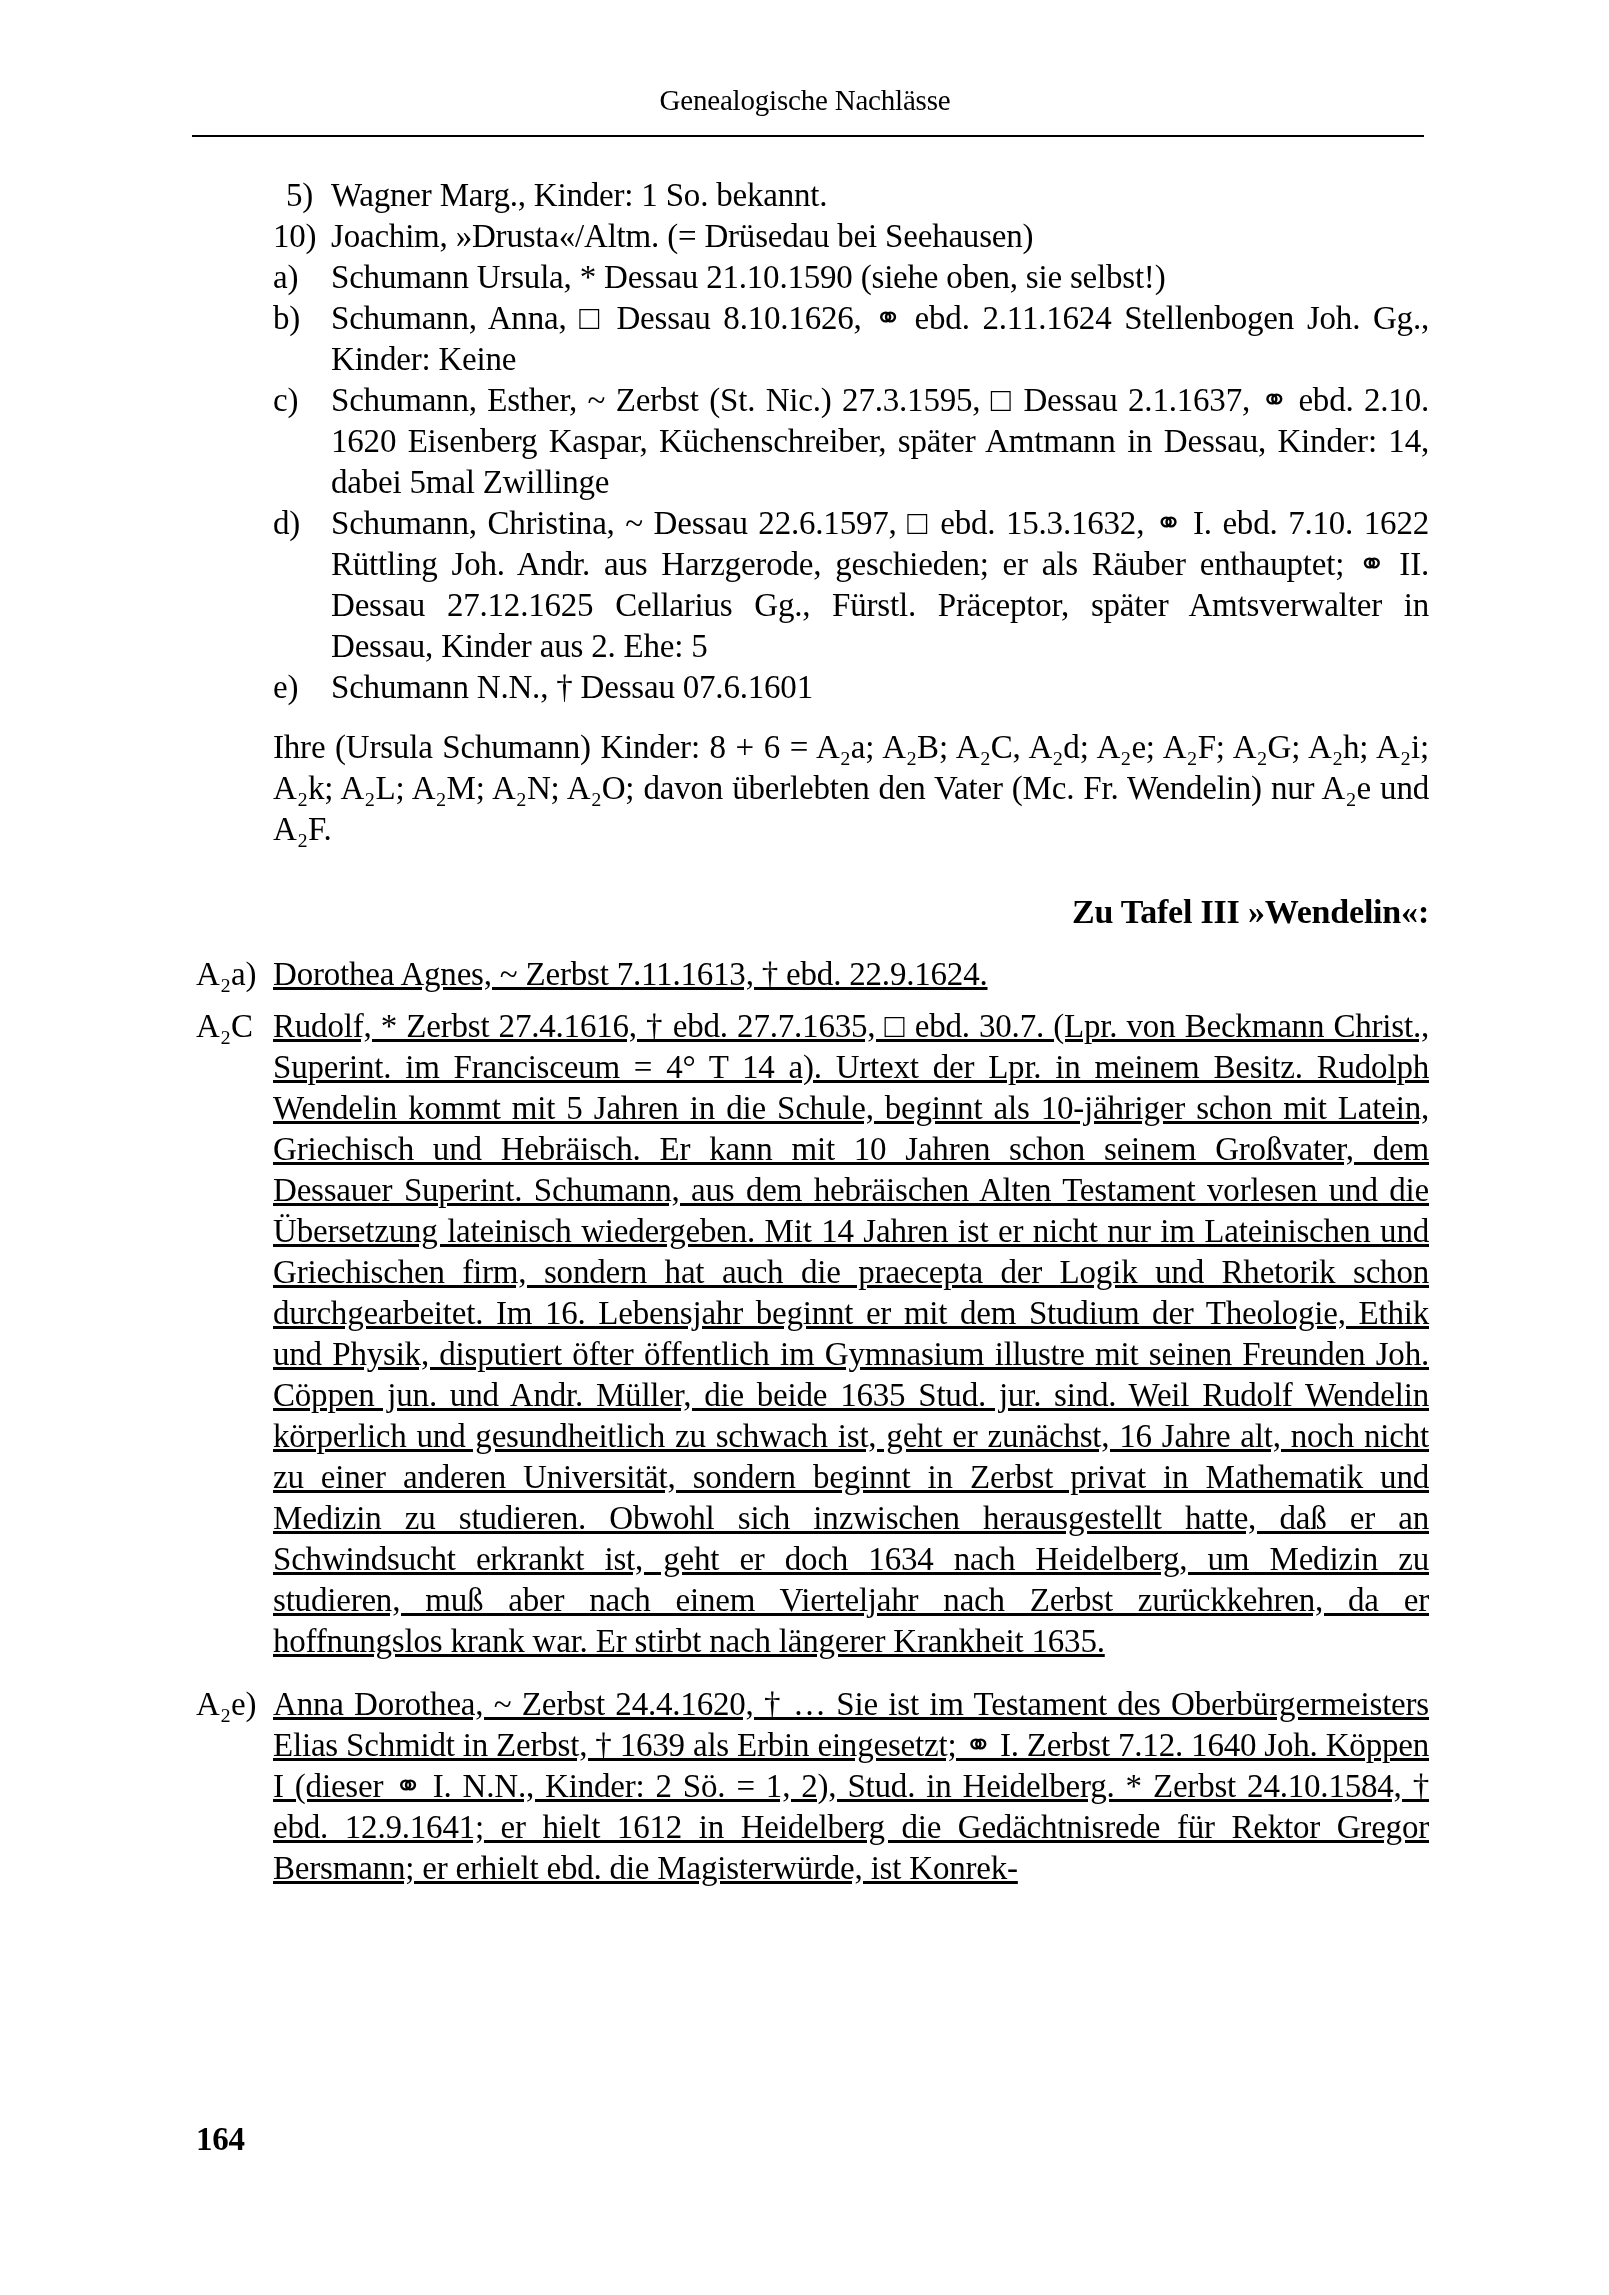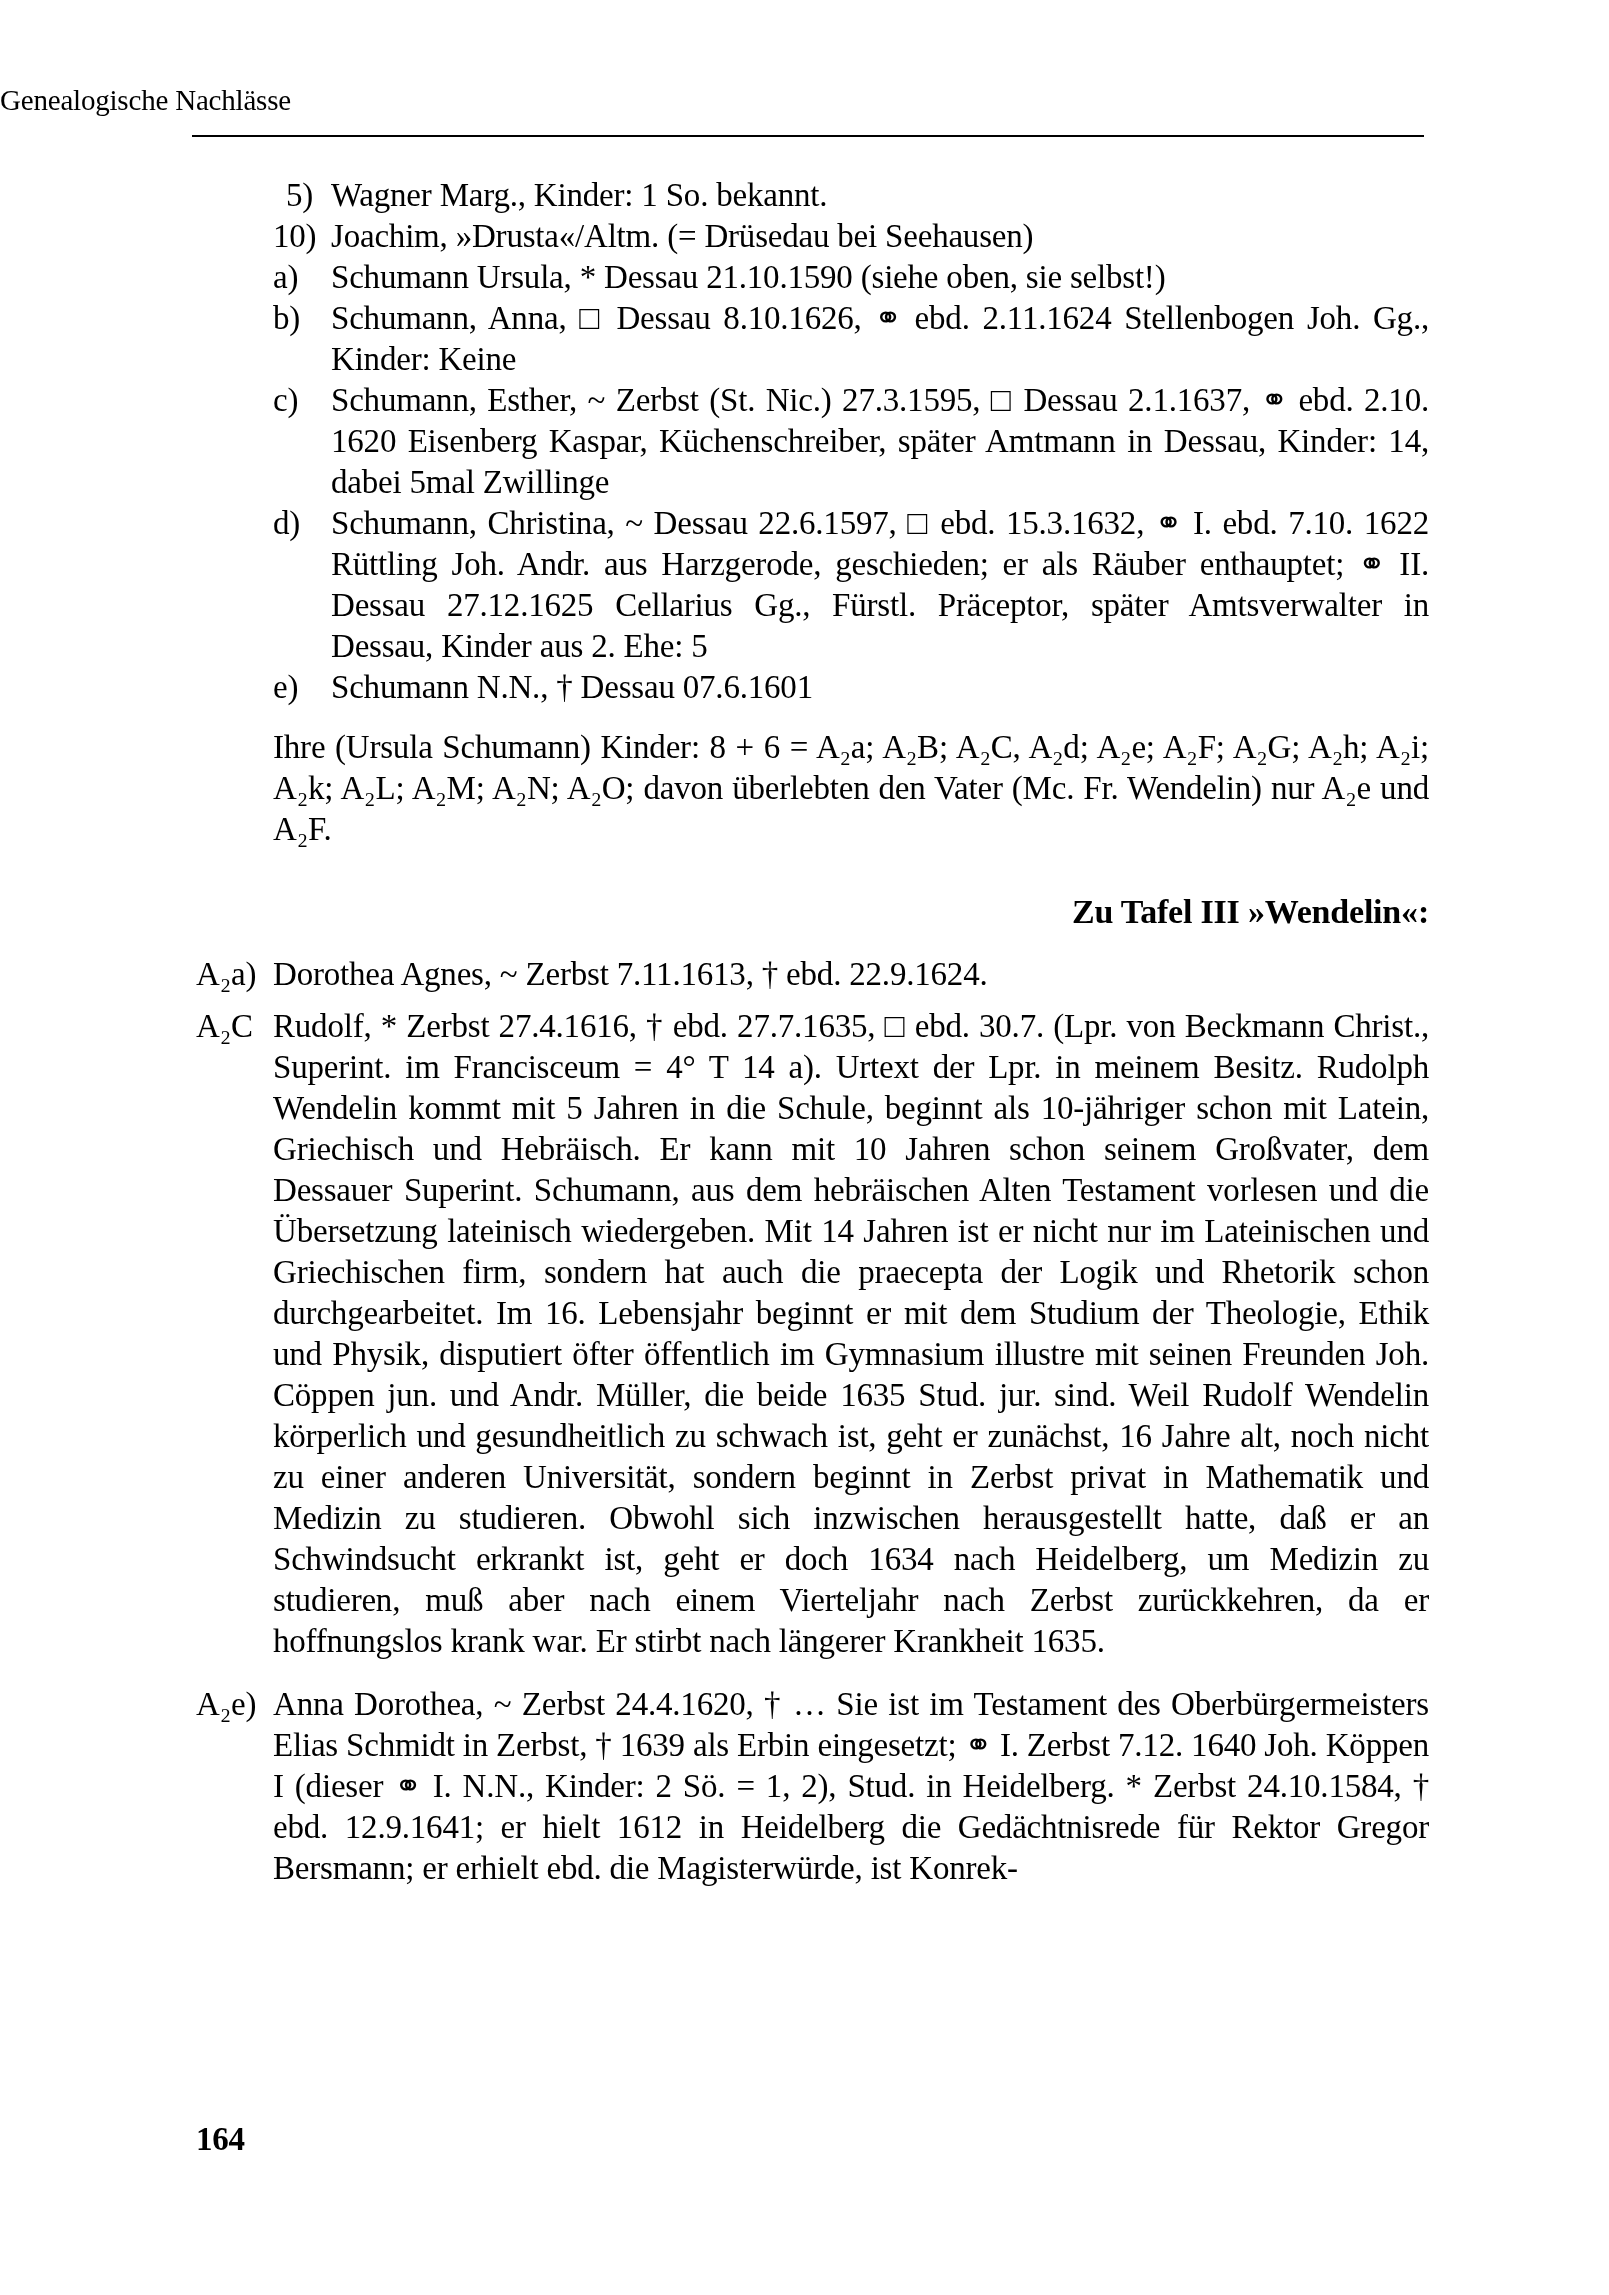--- a/index.html
+++ b/index.html
@@ -14,20 +14,21 @@
     font-size: 33px;
     line-height: 41px;
     letter-spacing: -0.2px;
     overflow: hidden;
   }
   .running-head {
     position: absolute;
     top: 85px;
     left: 0;
     width: 100%;
+    text-align: center;
     font-size: 29px;
     line-height: 31px;
   }
   .head-rule {
     position: absolute;
     top: 135px;
     left: 192px;
     width: 1232px;
     height: 0;
     border-top: 2.5px solid #000;
@@ -55,21 +56,21 @@
     margin-left: -58px;
   }
   .summary { margin: 19px 0 0 77px; text-align: justify; }
   .heading {
     margin: 41px 0 0 0;
     font-size: 34px;
     line-height: 41px;
     font-weight: bold;
     text-align: right;
   }
-  .entry { padding-left: 77px; text-align: justify; margin-top: 22px; }
+  .entry { padding-left: 77px; text-align: justify; margin-top: 22px; text-decoration: underline; }
   .entry.tight { margin-top: 10.8px; }
   .entry .elab {
     display: inline-block;
     width: 77px;
     margin-left: -77px;
   }
   .page-number {
     position: absolute;
     top: 2119px;
     left: 196px;

